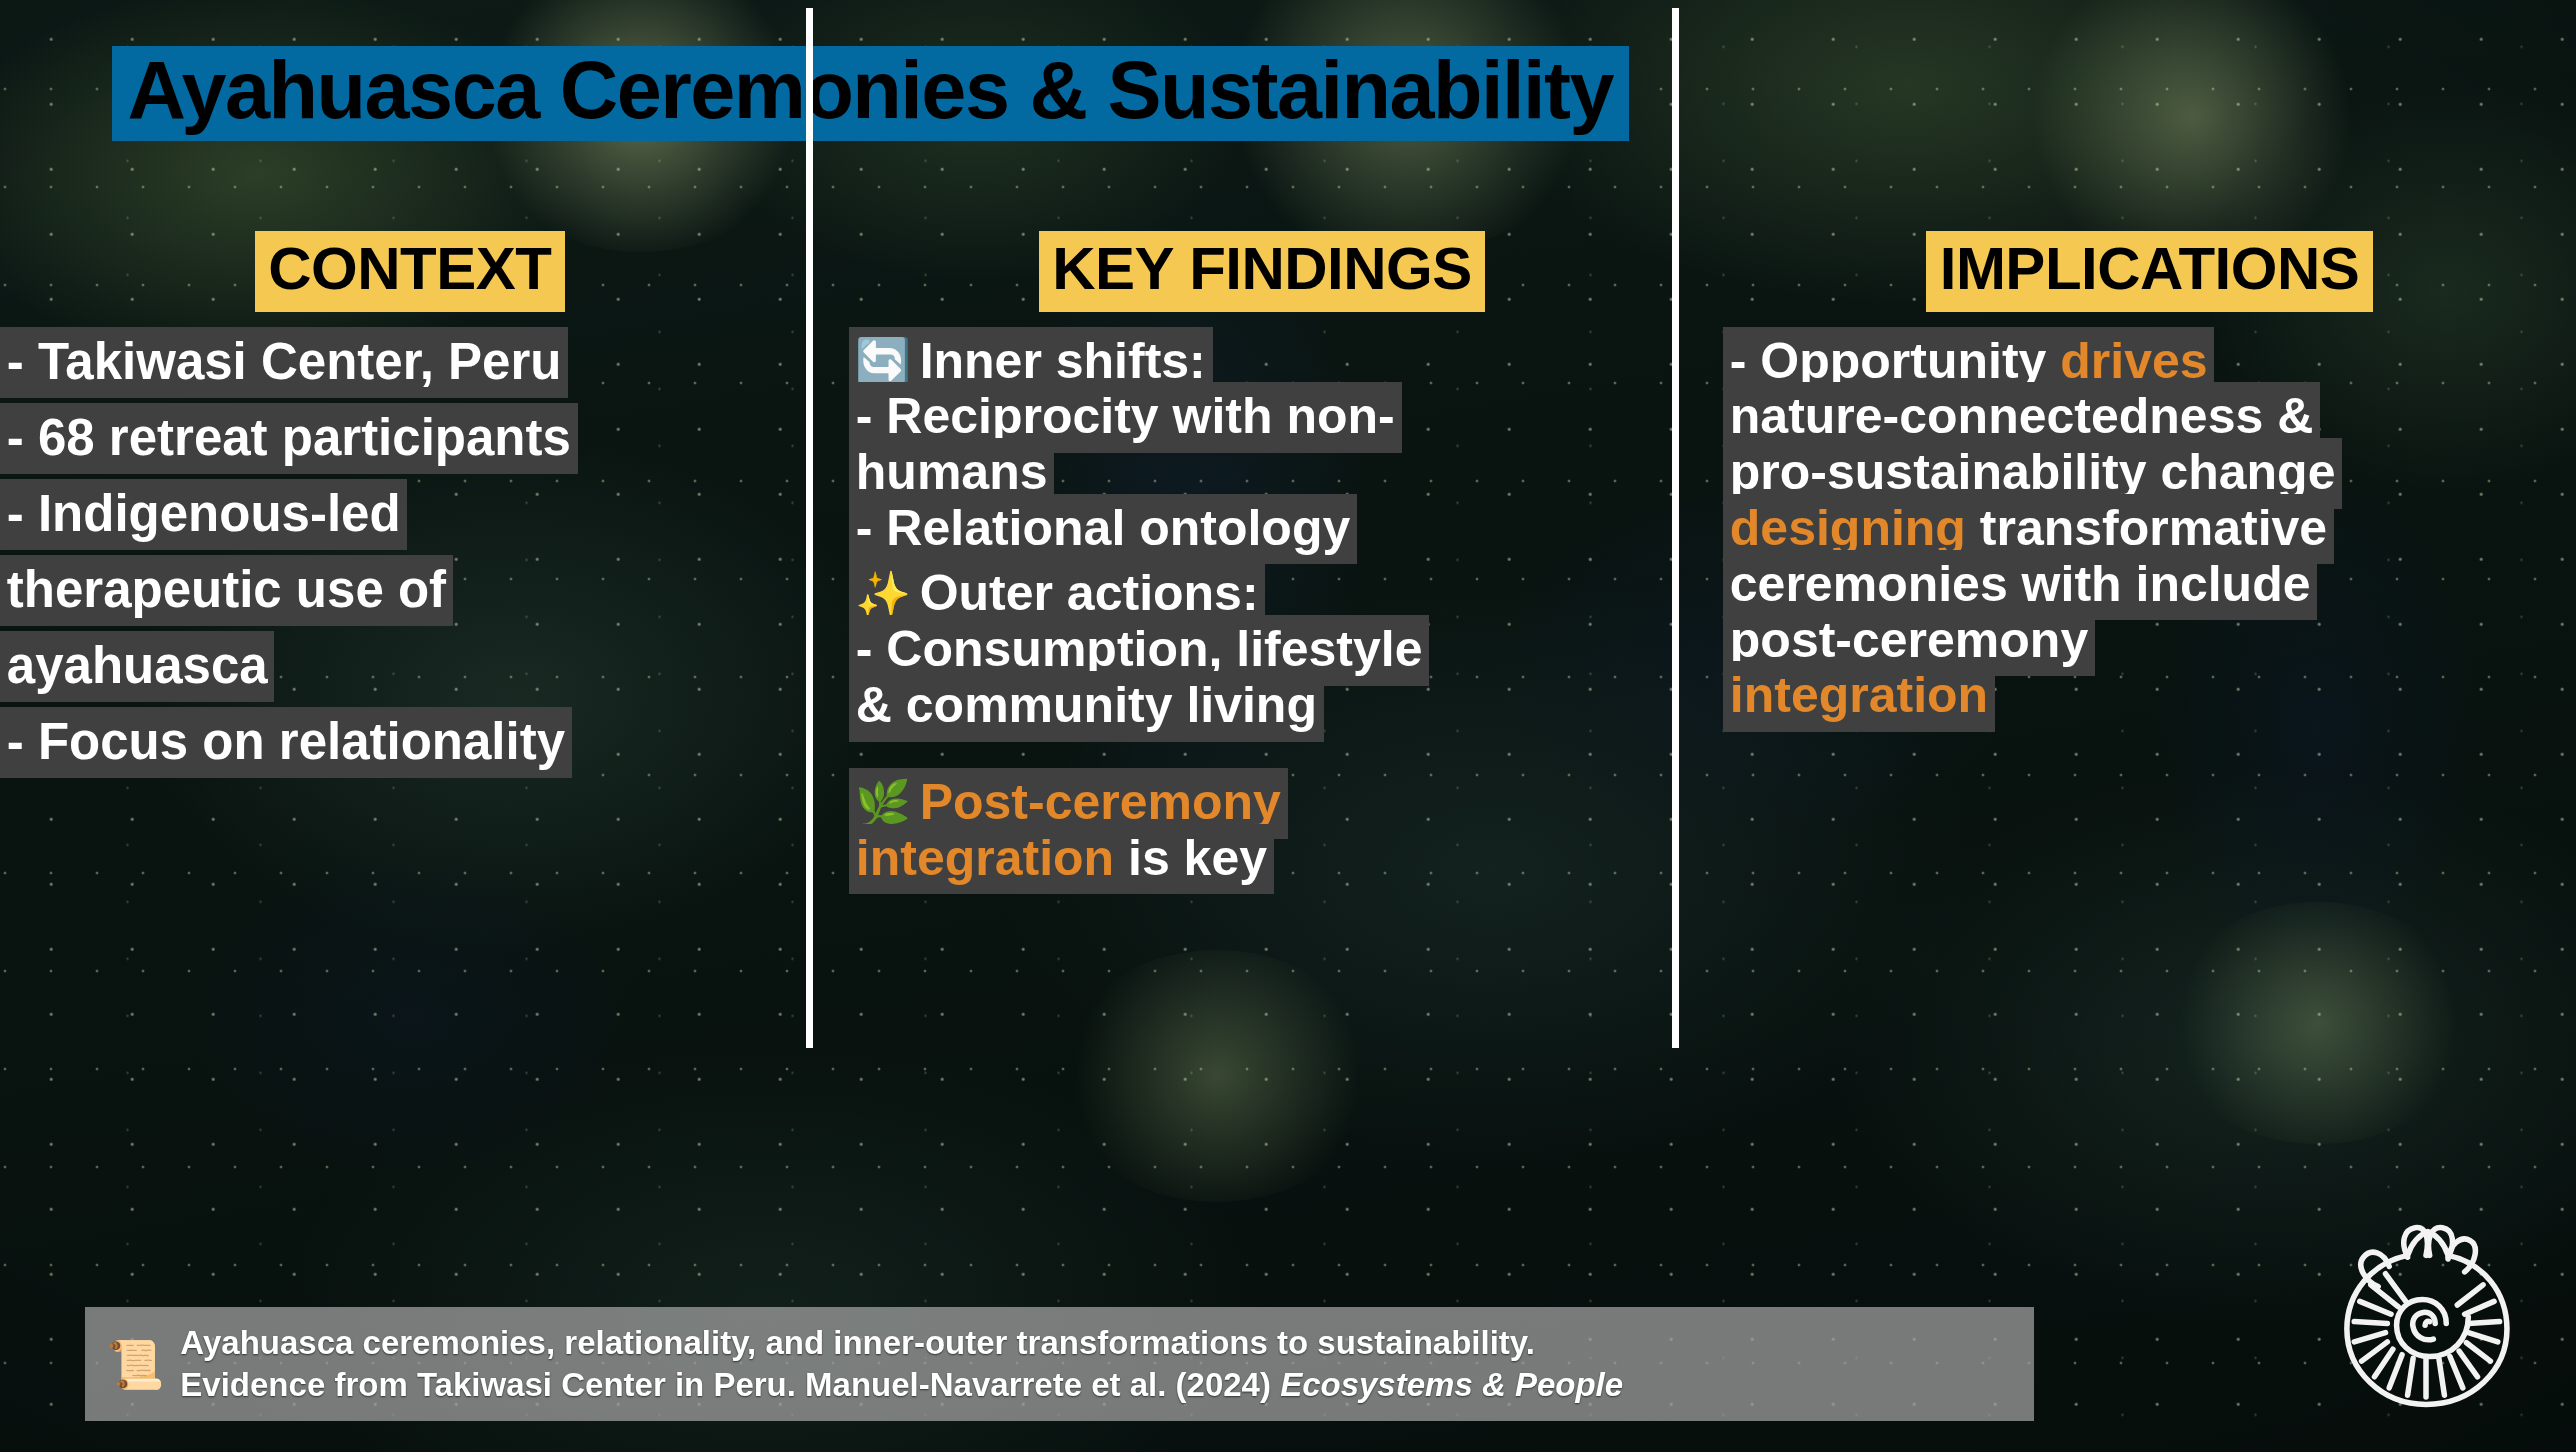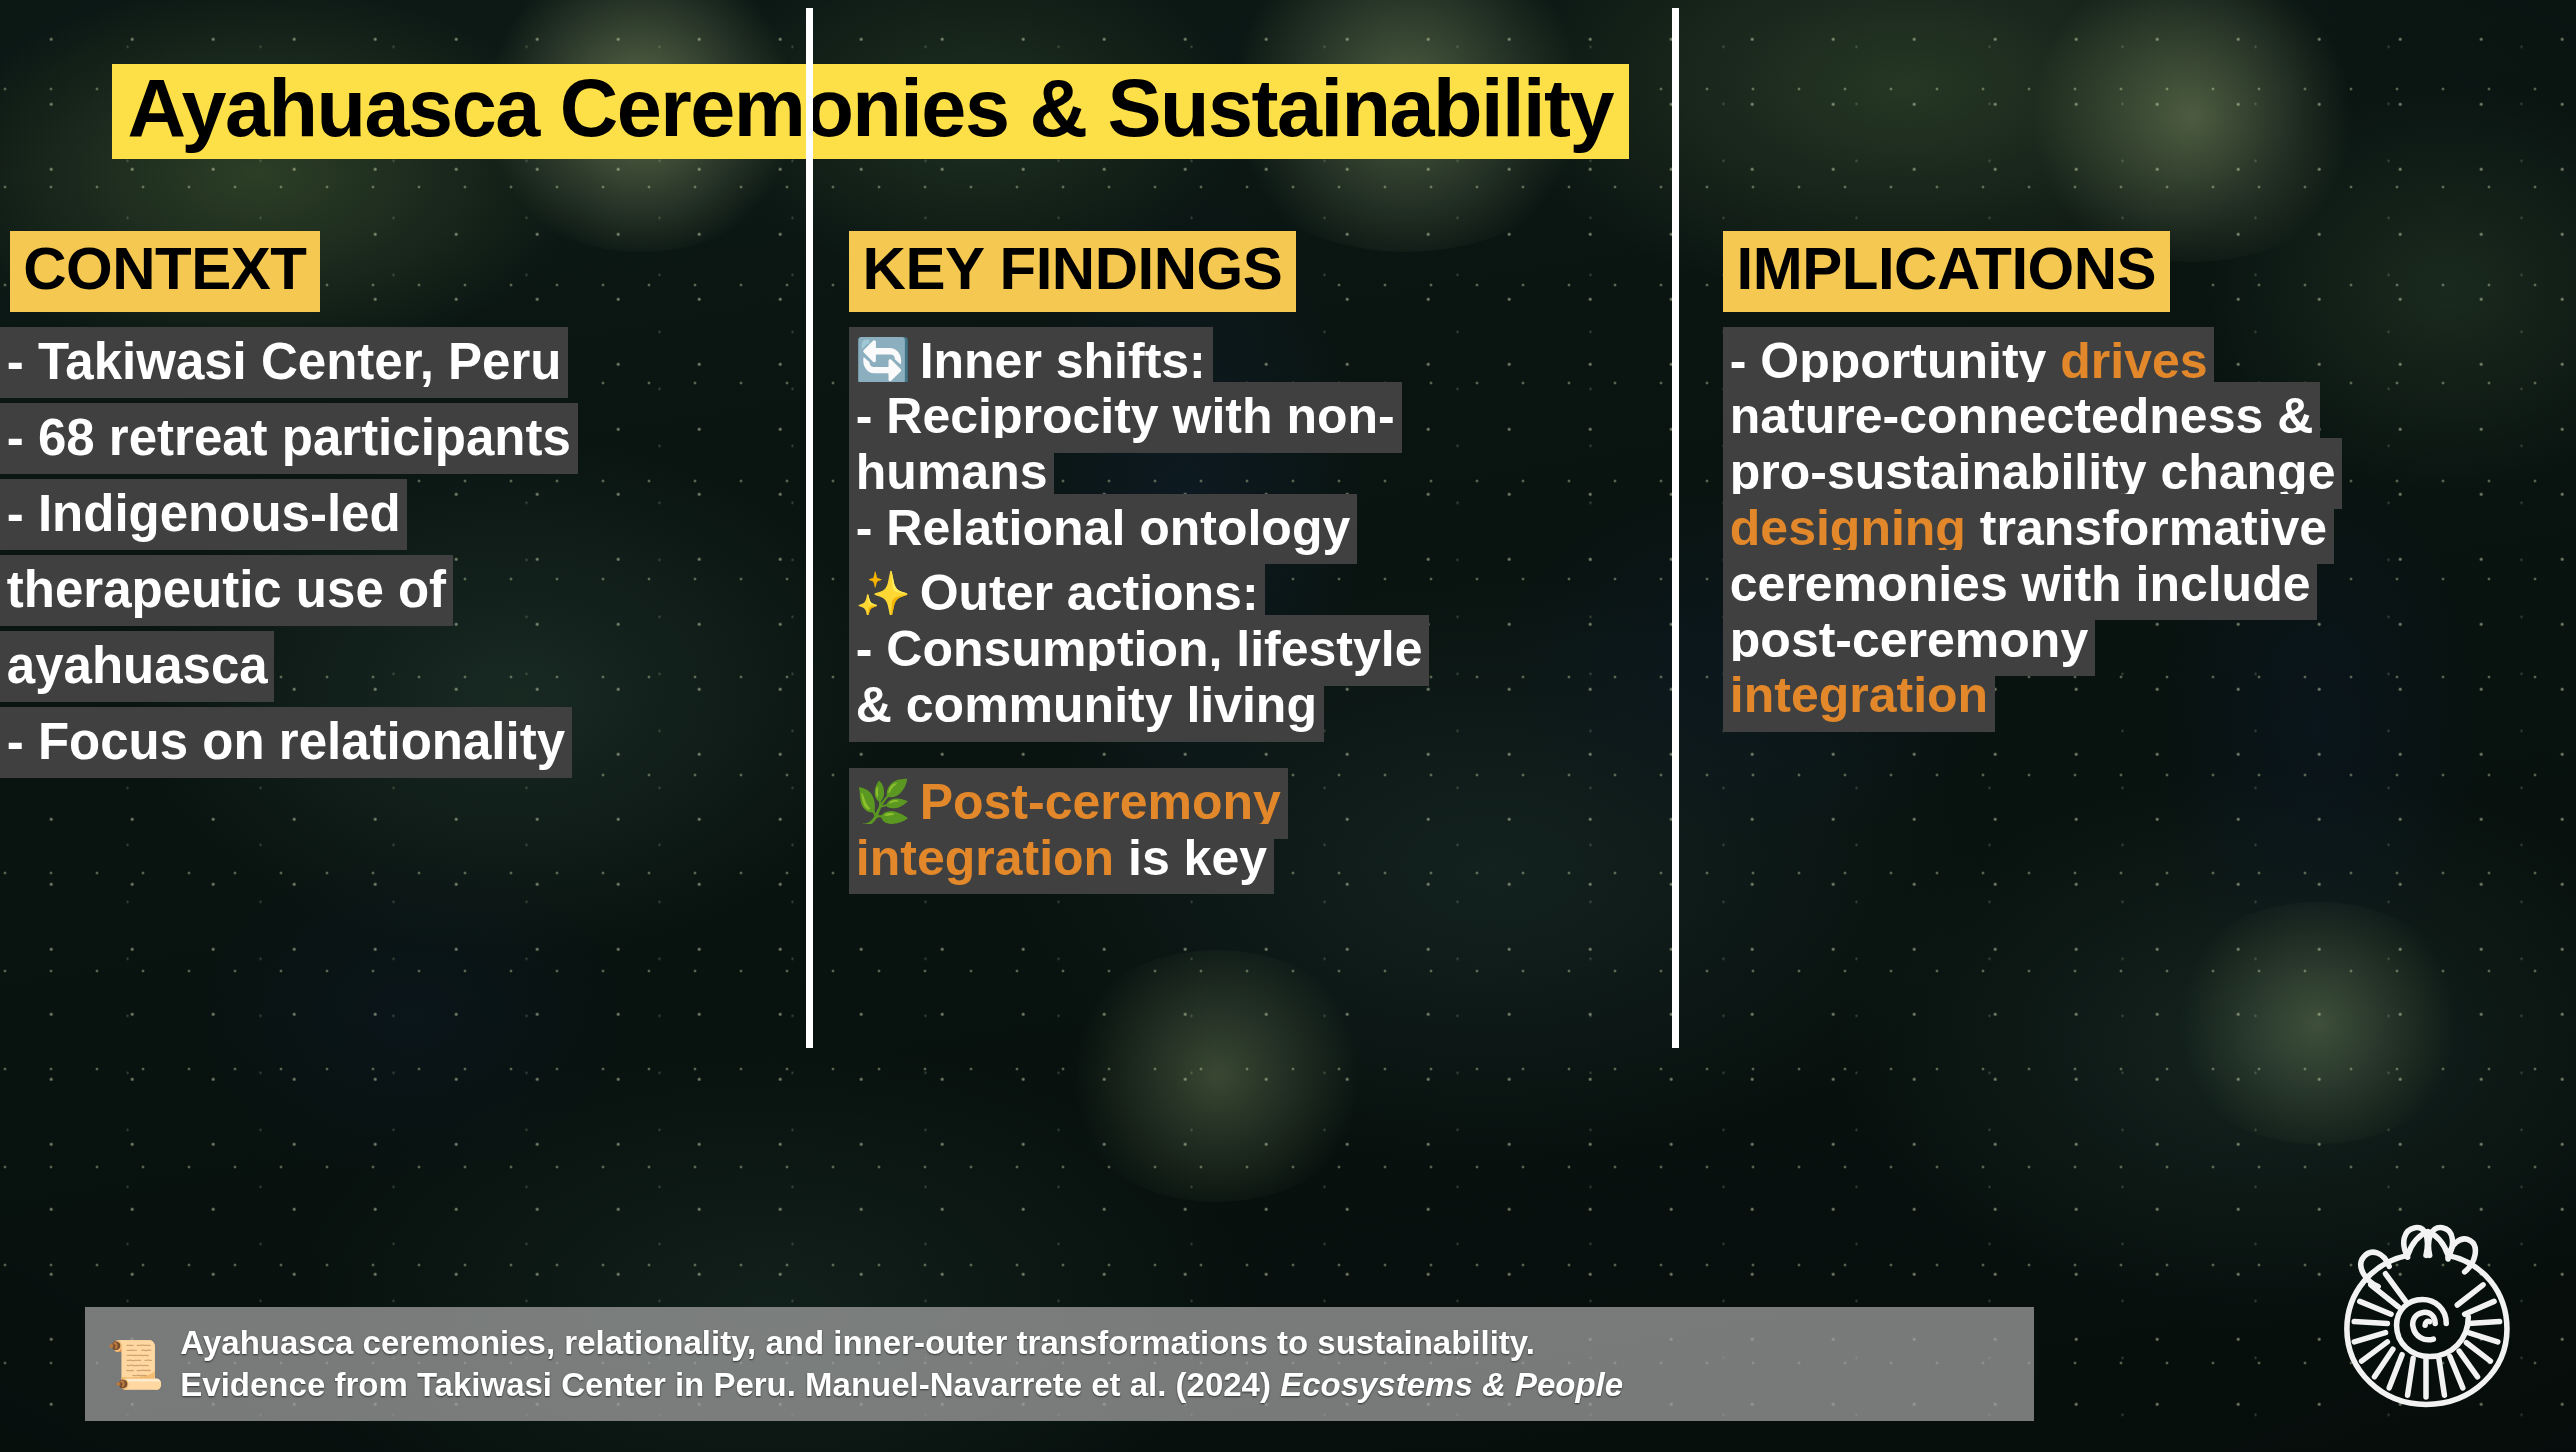--- a/index.html
+++ b/index.html
@@ -67,22 +67,22 @@
   .bg-glow-e { left: 2163px; top: 902px;  width: 310px; height: 242px;
     background: radial-gradient(circle, rgba(200,226,152,.24), transparent 70%); }
   .bg-vignette {
     position: absolute; inset: 0;
     background: radial-gradient(ellipse 115% 115% at 50% 48%, transparent 52%, rgba(0,0,0,.55) 100%);
   }
 
   
   .title-band {
     position: absolute;
-    left: 112px; top: 64px;
-    background: #fde047;
+    left: 112px; top: 46px;
+    background: #0369a1;
     padding: 3.9px 15.5px 9.7px 15.5px;
     z-index: 6;
   }
   .title-band .t {
     font-size: 81px;
     font-weight: 700;
     color: #000000;
     letter-spacing: -1.5px;
     line-height: 1.0;
     white-space: nowrap;
@@ -116,21 +116,21 @@
     display: inline-block;
     background: #f5c951;
     color: #000000;
     font-size: 60px;
     font-weight: 700;
     line-height: 1.0;
     padding: 7.8px 13.6px 13.6px 13.6px;
     letter-spacing: -0.5px;
     white-space: nowrap;
   }
-  .head-row { text-align: left; }
+  .head-row { text-align: center; }
   .head-row-context      { padding-left: 9.7px; }
   .head-row-findings     { padding-left: 0px; }
   .head-row-implications { padding-left: 0px; }
 
   .body-block { margin-top: 23px; }
 
   
   .ln {
     display: block;
     font-size: 51px;

